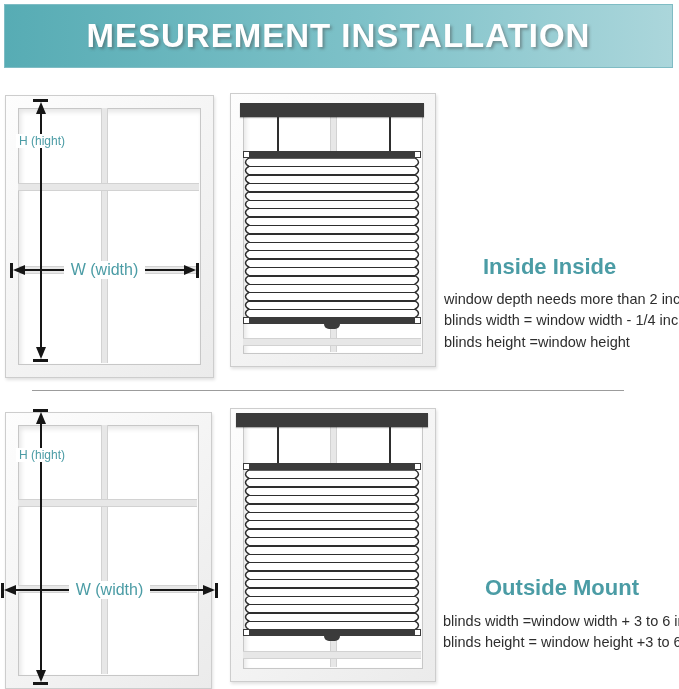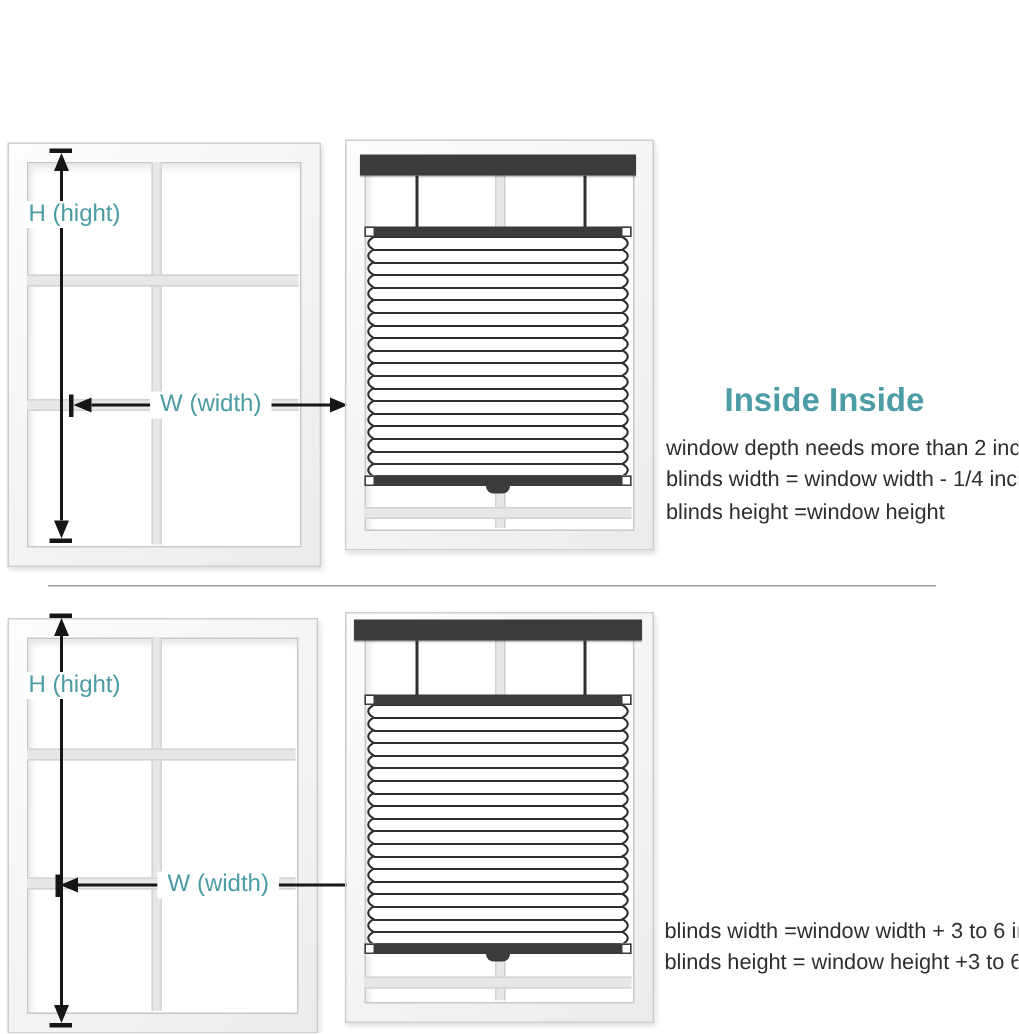--- a/index.html
+++ b/index.html
@@ -24,29 +24,29 @@
   .hmul{background:#e7e7e7;border-top:1px solid #d2d2d2;border-bottom:1px solid #d2d2d2;}
 
   
   .varr{width:15px;display:flex;flex-direction:column;align-items:center;}
   .acap-h{width:15px;height:3px;background:#161616;flex:none;}
   .tri-u{width:0;height:0;border-left:5.5px solid transparent;border-right:5.5px solid transparent;
          border-bottom:12px solid #161616;flex:none;}
   .tri-d{width:0;height:0;border-left:5.5px solid transparent;border-right:5.5px solid transparent;
          border-top:12px solid #161616;flex:none;}
   .aline-v{width:2px;flex:1;background:#161616;}
-  .harr{height:16px;display:flex;flex-direction:row;align-items:center;margin-left:36px;}
+  .harr{height:16px;display:flex;flex-direction:row;align-items:center;}
   .acap-v{width:3px;height:15px;background:#161616;flex:none;}
   .tri-l{width:0;height:0;border-top:5.5px solid transparent;border-bottom:5.5px solid transparent;
          border-right:12px solid #161616;flex:none;}
   .tri-r{width:0;height:0;border-top:5.5px solid transparent;border-bottom:5.5px solid transparent;
          border-left:12px solid #161616;flex:none;}
   .aline-h{height:2px;flex:1;background:#161616;}
   .teal{color:#4b9ca5;}
-  .hlabel{font-size:16px;background:#fff;padding:0 3px;white-space:nowrap;z-index:5;}
+  .hlabel{font-size:12px;background:#fff;padding:0 3px;white-space:nowrap;z-index:5;}
   .wlabel{font-size:16px;background:#fff;padding:0 7px;white-space:nowrap;flex:none;}
 
   
   .headrail{background:#3b3b3b;box-shadow:0 1px 1px rgba(0,0,0,.3);}
   .cord{width:2px;background:#2e2e2e;}
   .rail{background:#3b3b3b;height:7px;}
   .railcap{position:absolute;top:0;width:7px;height:7px;background:#fff;border:1px solid #3b3b3b;box-sizing:border-box;}
   .railcap.l{left:0;} .railcap.r{right:0;}
   .handle{position:absolute;left:50%;top:7px;transform:translateX(-50%);
           width:16px;height:5px;background:#3b3b3b;border-radius:0 0 5px 5px;}
@@ -58,20 +58,23 @@
   .mount-title{font-size:22px;font-weight:bold;white-space:nowrap;}
   .mount-body{font-size:14.5px;line-height:21.3px;color:#2e2e2e;white-space:nowrap;}
 
   .divider{background:#9c9c9c;}
 </style>
 </head>
 <body>
 
 <div class="stage">
 
+  <div class="abs banner">
+    <span class="banner-title">MESUREMENT INSTALLATION</span>
+  </div>
 
   <div>
     <div class="abs win" style="left:5px;top:95px;width:207px;height:281px;"></div>
     <div class="abs opening" style="left:18px;top:108px;width:181px;height:255px;"></div>
     <div class="abs vmul" style="left:101px;top:108px;width:5px;height:255px;"></div>
     <div class="abs hmul" style="left:18px;top:183px;width:181px;height:6px;"></div>
     <div class="abs hmul" style="left:18px;top:266px;width:181px;height:6px;"></div>
 
     <div class="abs varr" style="left:33px;top:99px;height:263px;">
       <div class="acap-h"></div>
@@ -180,18 +183,19 @@
       <div class="pleatlines"></div>
     </div>
 
     <div class="abs rail" style="left:243px;top:629px;width:178px;">
       <div class="railcap l"></div>
       <div class="railcap r"></div>
       <div class="handle"></div>
     </div>
   </div>
 
+  <div class="abs mount-title teal" style="left:485px;top:575px;">Outside Mount</div>
   <div class="abs mount-body" style="left:443px;top:611px;">
     <div>blinds width =window width + 3 to 6 inches</div>
     <div>blinds height = window height +3 to 6 inches</div>
   </div>
 
 </div>
 
 </body></html>

